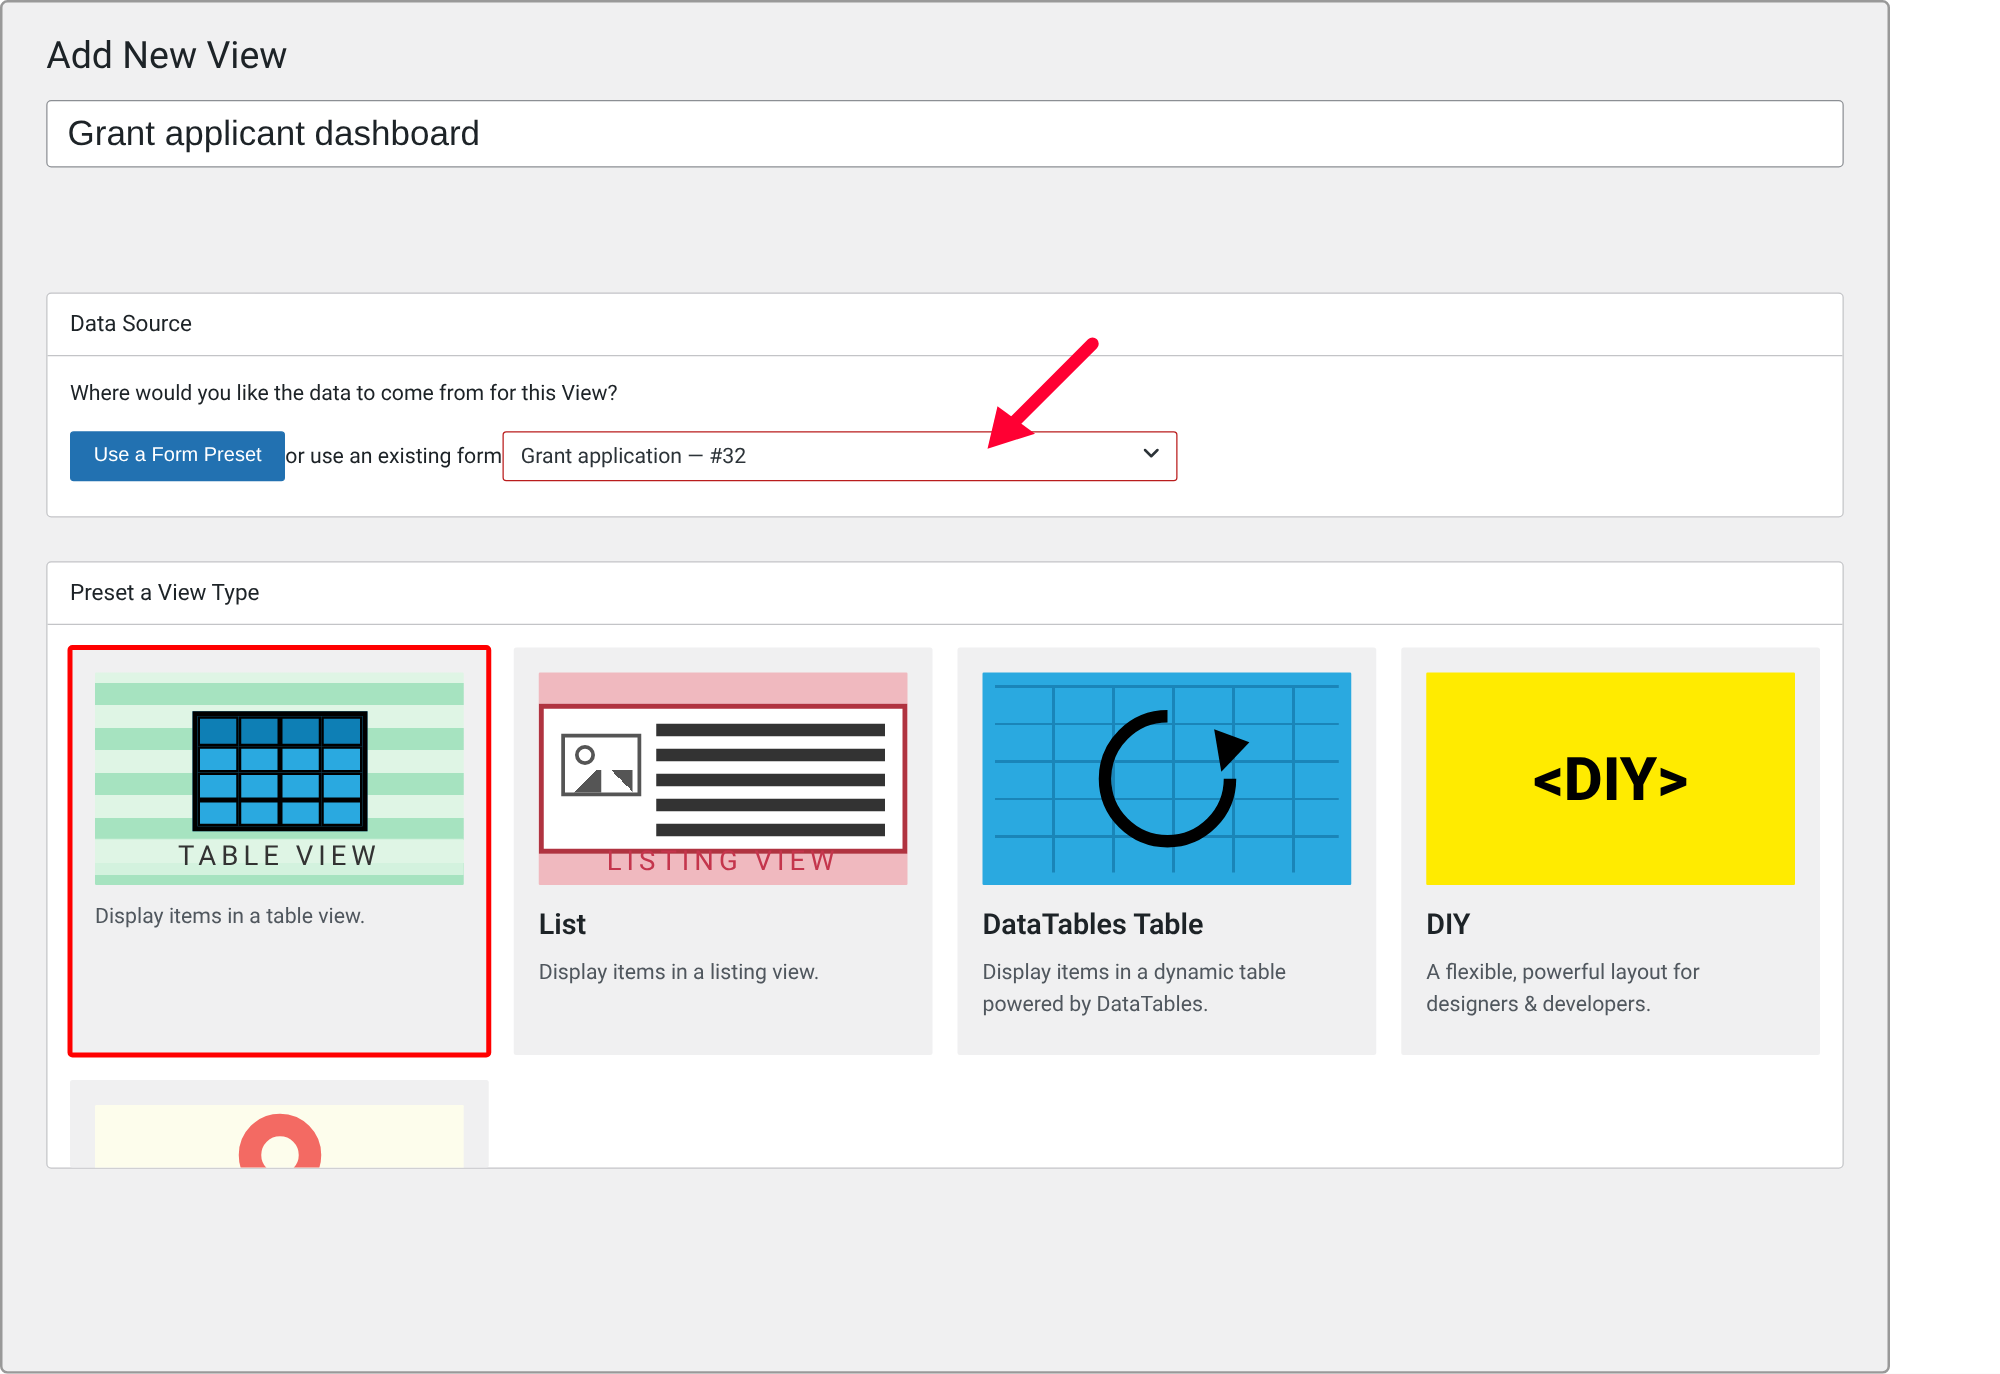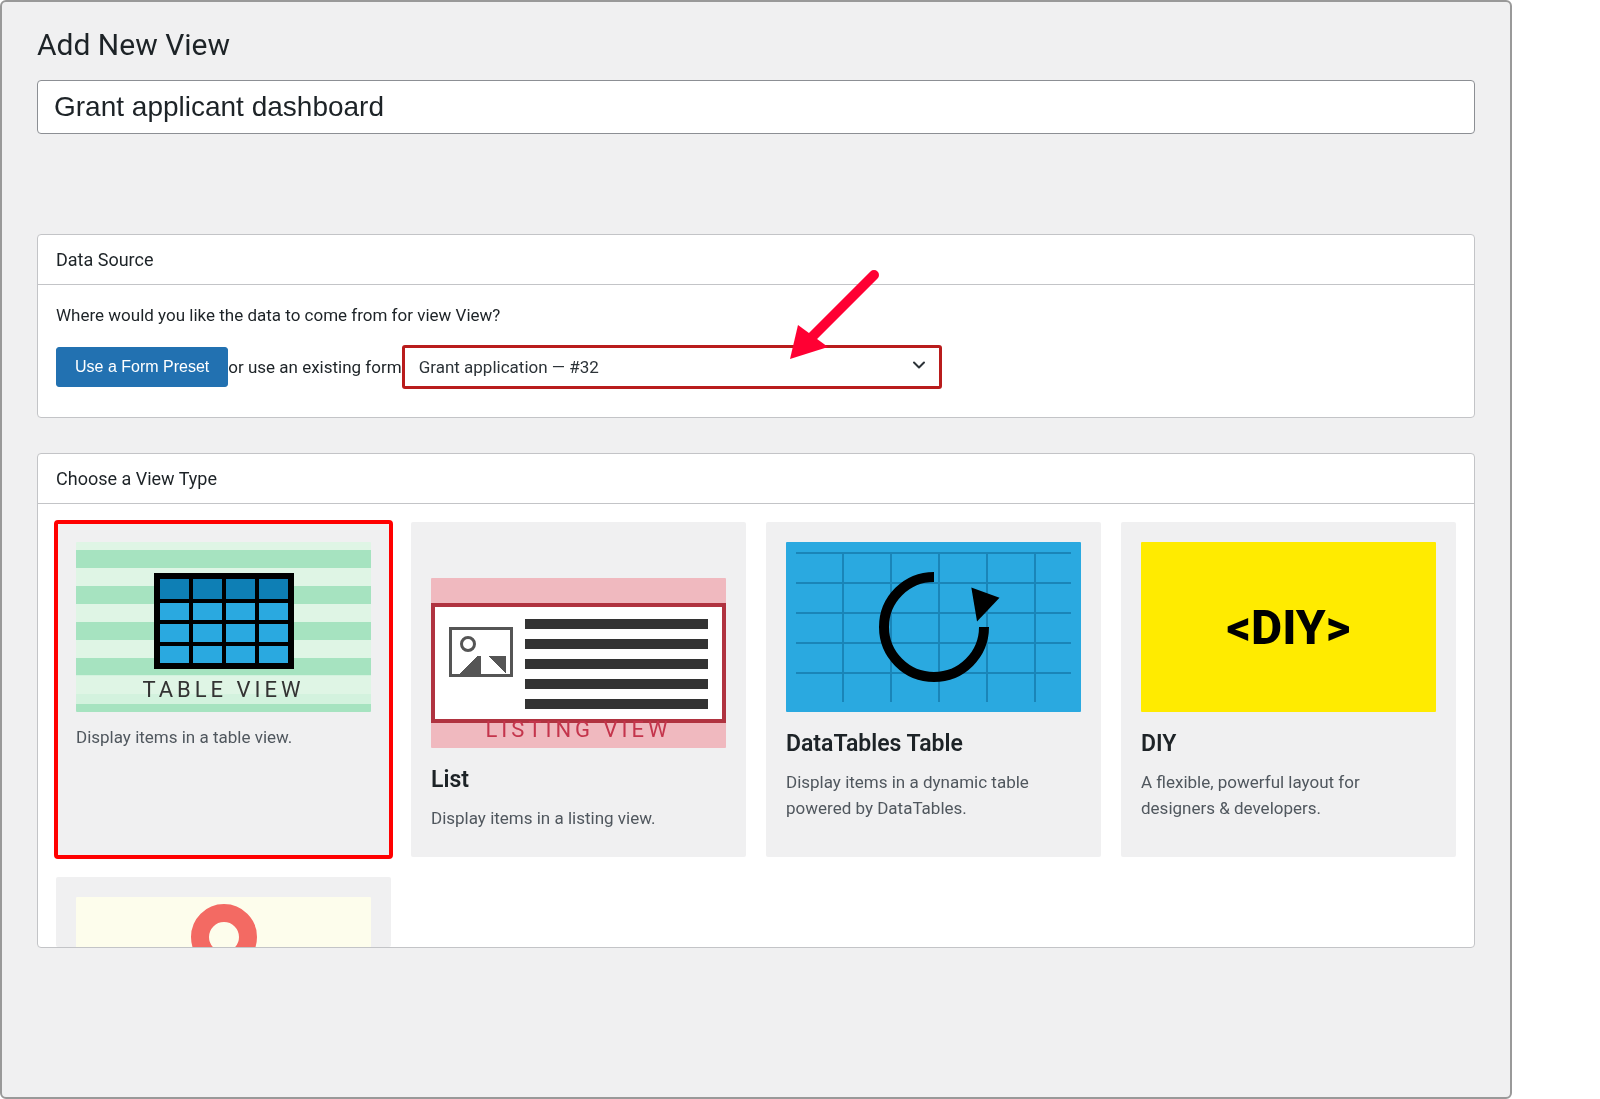--- a/index.html
+++ b/index.html
@@ -71,21 +71,21 @@
     font-weight: 400;
     cursor: pointer;
   }
   .or-text {
     font-size: 17px;
     color: #1d2327;
   }
   .form-select {
     position: relative;
     min-width: 540px;
-    border: 3px solid #b91c1c;
+    border: 1px solid #b91c1c;
     border-radius: 3px;
     background: #fff;
     padding: 9px 42px 9px 14px;
     font-size: 17px;
     color: #2c3338;
     cursor: pointer;
     display: flex;
     align-items: center;
   }
   .form-select .chevron {
@@ -165,21 +165,21 @@
     text-align: center;
     font-size: 22px;
     letter-spacing: 4px;
     color: #333;
     font-weight: 400;
     background: #dff5e5cc;
     padding: 2px 0;
     margin-top: 28px;
   }
   
-  .thumb-list { background: #f0b9bf; padding: 0; margin-top: 36px; }
+  .thumb-list { background: #f0b9bf; padding: 0; }
   .thumb-list .inner {
     background: #fff;
     border: 4px solid #b03340;
     width: 100%;
     height: 120px;
     padding: 12px 14px;
     display: flex;
     gap: 12px;
     align-items: flex-start;
   }
@@ -253,21 +253,21 @@
   <h1 class="page-title">Add New View</h1>
 
   <input class="title-input" type="text" value="Grant applicant dashboard" style="">
 
   <div class="spacer"></div>
 
   
   <div class="panel">
     <div class="panel-header">Data Source</div>
     <div class="panel-body">
-      <div class="ds-prompt">Where would you like the data to come from for view View?</div>
+      <div class="ds-prompt">Where would you like the data to come from for this View?</div>
       <div class="ds-row">
         <button class="btn-primary">Use a Form Preset</button>
         <span class="or-text">or use an existing form</span>
         <div class="form-select">
           <span>Grant application — #32</span>
           <span class="chevron">
             <svg width="16" height="16" viewBox="0 0 16 16">
                 <path d="M3 5.5 L8 10.5 L13 5.5" fill="none" stroke="#2c3338" stroke-width="2" stroke-linecap="round" stroke-linejoin="round"></path>
               </svg>
           </span>
@@ -277,21 +277,21 @@
           <defs></defs>
           <line x1="90" y1="8" x2="20" y2="78" stroke="#ff0033" stroke-width="10" stroke-linecap="round"></line>
           <polygon points="6,92 14,58 44,80" fill="#ff0033"></polygon>
         </svg>
       </div>
     </div>
   </div>
 
   
   <div class="panel view-types">
-    <div class="panel-header">Choose a View Type</div>
+    <div class="panel-header">Preset a View Type</div>
     <div class="panel-body">
       <div class="cards">
 
         <div class="card selected">
           <div class="thumb thumb-table">
             <div class="table-icon">
               <div class="cell hdr"></div>
                 <div class="cell hdr"></div>
                 <div class="cell hdr"></div>
                 <div class="cell hdr"></div>

